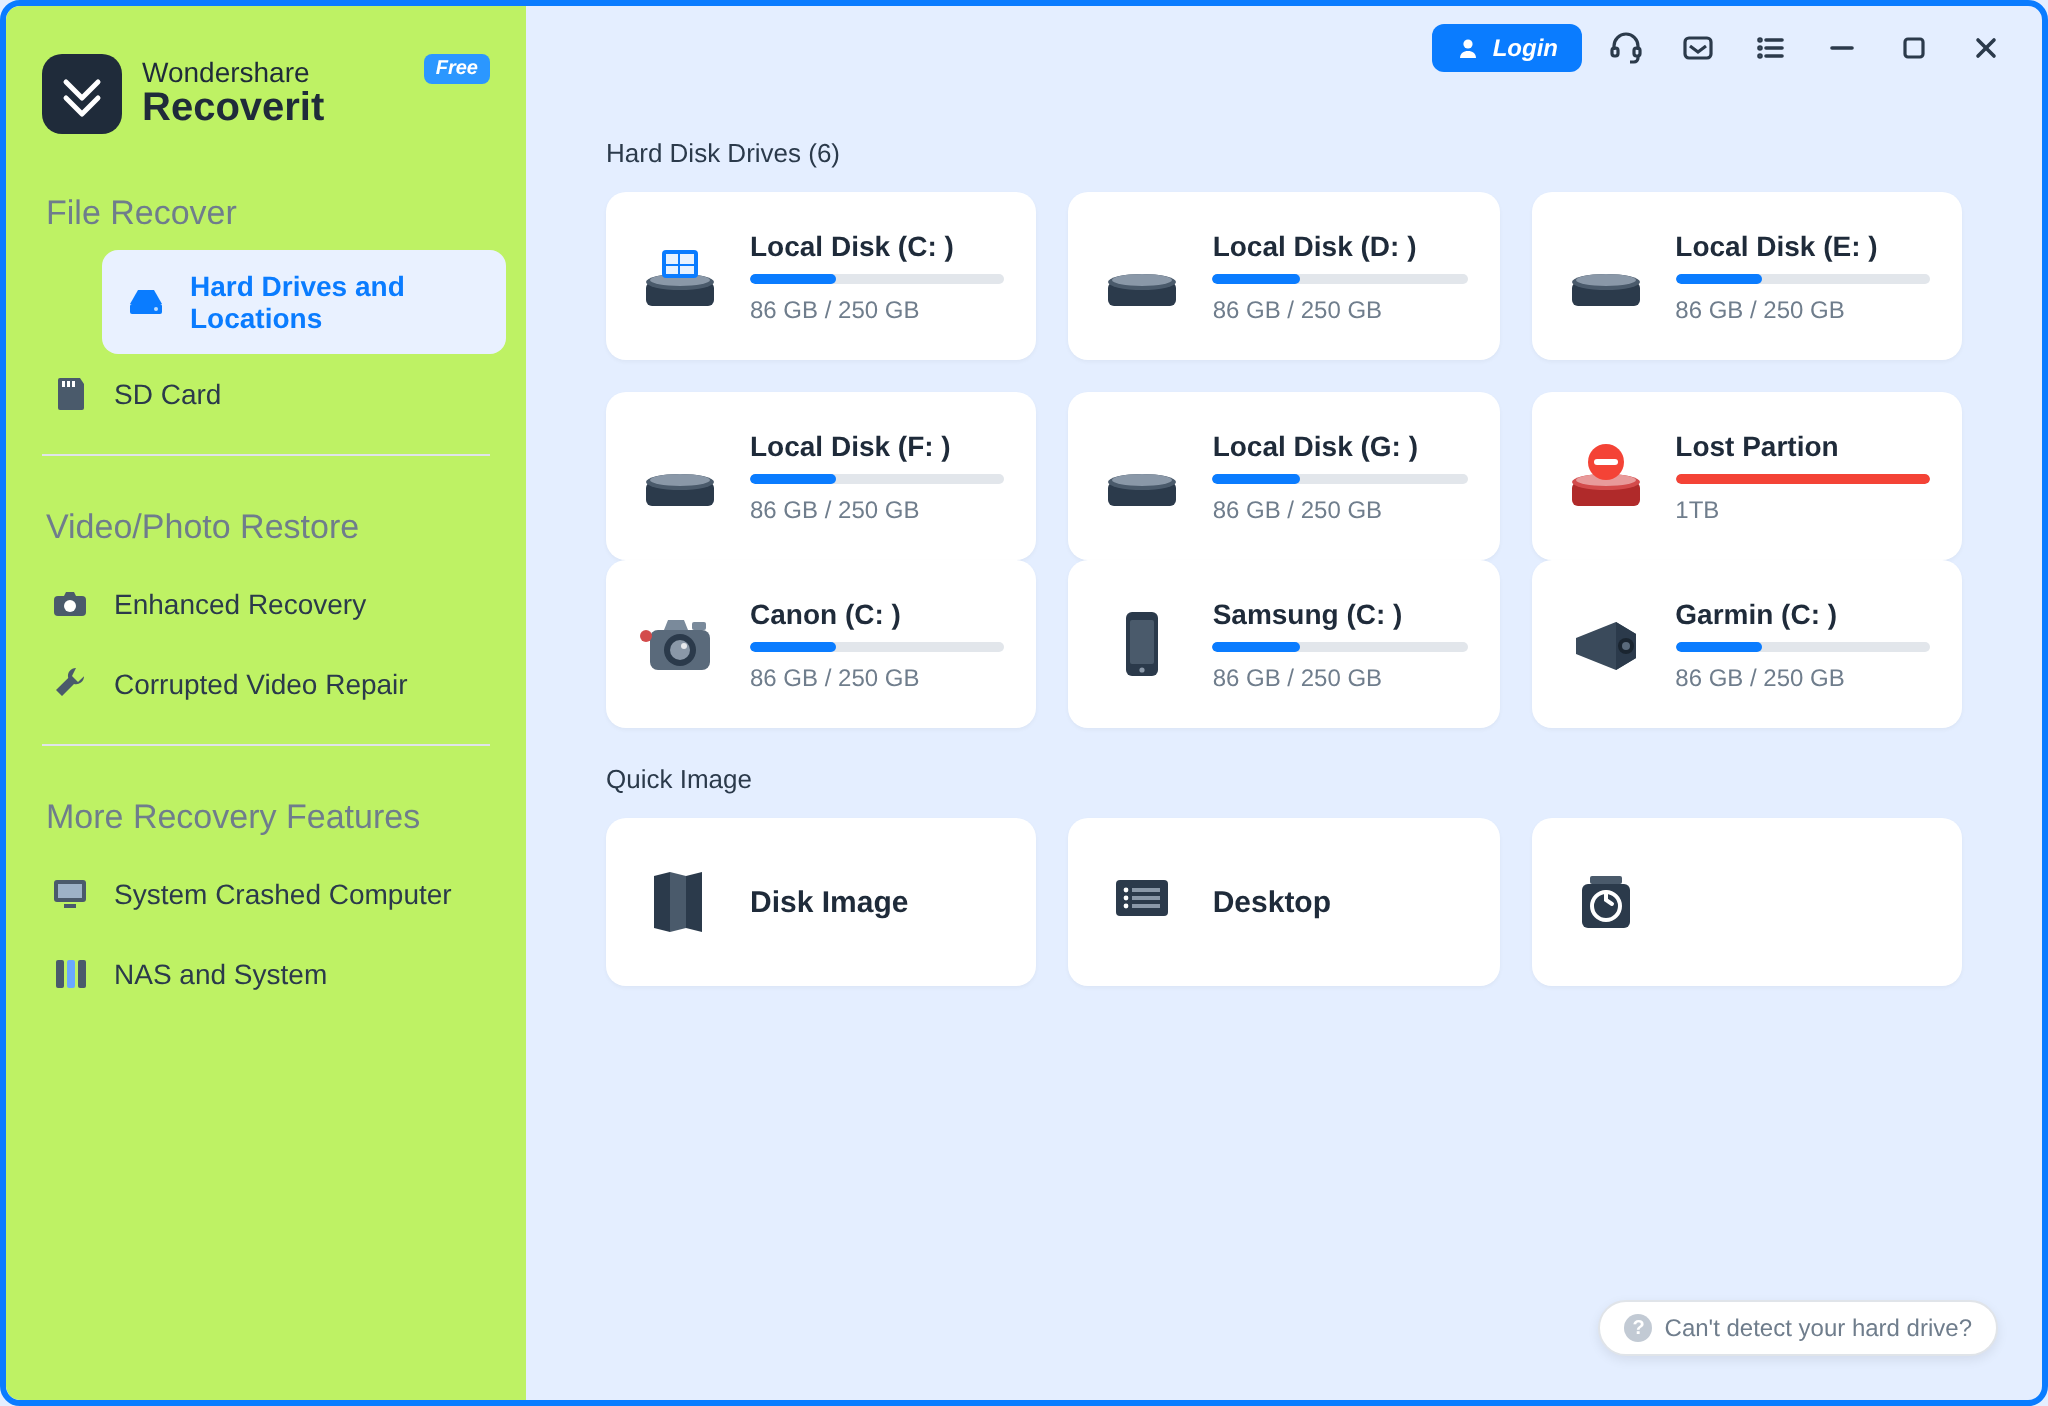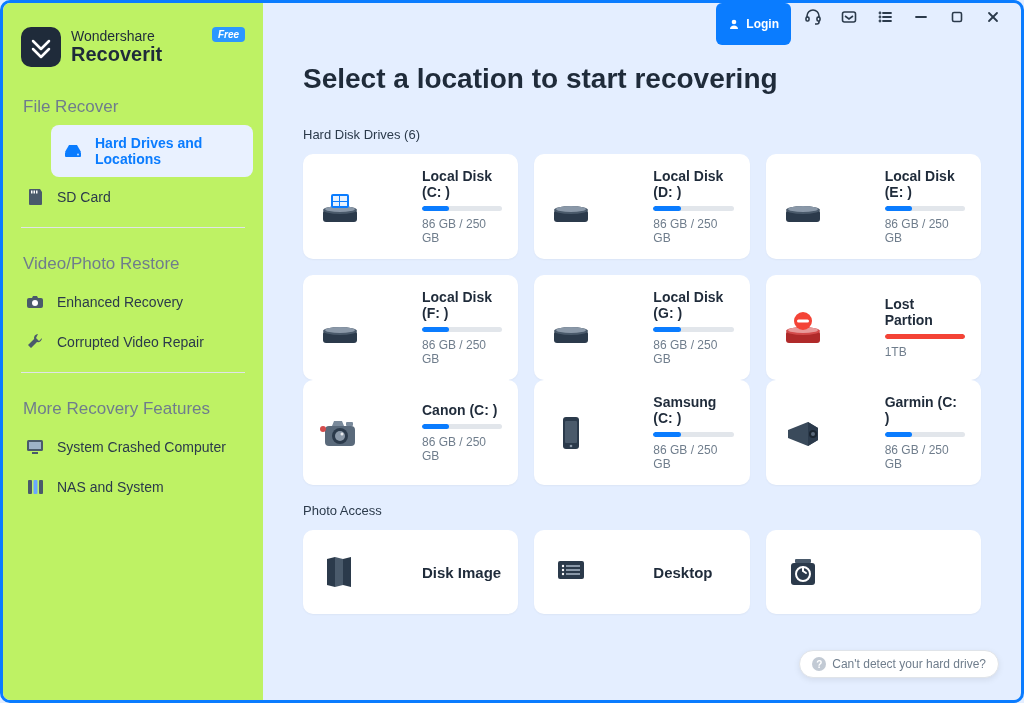--- a/index.html
+++ b/index.html
@@ -37,30 +37,30 @@
   .brand-top{font-size:14px;color:#1f2b3a;}
   .brand-bottom{font-size:20px;font-weight:700;color:#1f2b3a;}
   .free-badge{font-size:10px;font-weight:700;color:#fff;background:#2b97ff;border-radius:4px;padding:2px 6px;align-self:flex-start;margin-left:auto;margin-top:0px;font-style:italic;}
   .section-header{font-size:17px;color:var(--muted);padding:16px 10px 8px 10px;}
   .nav-item{display:flex;align-items:center;gap:12px;font-size:14px;padding:10px 12px;border-radius:8px;cursor:pointer;color:#2b3a4b;}
   .nav-item.active{background:var(--blue-light);color:var(--blue);font-weight:600;margin-left:38px;}
   .nav-icon{width:20px;height:20px;display:flex;align-items:center;justify-content:center;flex:0 0 20px;}
   .sep{height:1px;background:var(--divider);margin:10px 8px;}
   
   .main{flex:1;position:relative;display:flex;flex-direction:column;}
-  .titlebar{height:42px;display:flex;justify-content:flex-end;gap:8px;padding:0 14px;}
+  .titlebar{height:42px;display:flex;justify-content:flex-end;align-items:center;gap:8px;padding:0 14px;font-style:italic;}
   .login-btn{display:flex;align-items:center;gap:6px;background:var(--blue);color:#fff;font-size:12px;font-weight:600;padding:5px 12px;border-radius:6px;cursor:pointer;}
   .tb-icon{width:28px;height:28px;display:flex;align-items:center;justify-content:center;cursor:pointer;color:#2b3a4b;border-radius:4px;}
   .page-title{font-size:28px;font-weight:700;padding:18px 40px 8px 40px;}
   .content{padding:6px 40px 20px 40px;overflow:hidden;}
   .group-title{font-size:13px;color:#2b3a4b;padding:18px 0 12px 0;}
   .grid{display:grid;grid-template-columns:repeat(3,1fr);gap:16px;}
   .card{background:var(--card);border-radius:10px;padding:14px 16px;display:flex;align-items:center;gap:14px;cursor:pointer;min-height:84px;box-shadow:0 1px 2px rgba(0,0,0,0.04);}
   .card-icon{width:42px;height:42px;flex:0 0 42px;display:flex;align-items:center;justify-content:center;}
-  .card-body{flex:1;min-width:0;margin-left:47px;}
+  .card-body{flex:1;min-width:0;}
   .card-title{font-size:14px;font-weight:700;color:#1f2b3a;margin-bottom:6px;}
   .bar{height:5px;border-radius:3px;background:var(--track);overflow:hidden;margin-bottom:6px;}
   .bar-fill{height:100%;background:var(--blue);border-radius:3px;}
   .bar-fill.red{background:var(--red);}
   .card-sub{font-size:12px;color:var(--muted);}
   .simple-card .card-title{margin-bottom:0;font-size:15px;}
   
   .help-chip{position:absolute;right:22px;bottom:22px;background:#fff;border:1px solid #e0e4e9;border-radius:16px;padding:6px 12px;font-size:12px;color:#6f7d8c;display:flex;align-items:center;gap:6px;box-shadow:0 2px 6px rgba(0,0,0,0.08);cursor:pointer;}
   .qmark{width:14px;height:14px;border-radius:50%;background:#c2cad4;color:#fff;font-size:10px;font-weight:700;display:flex;align-items:center;justify-content:center;}
 </style>
@@ -193,21 +193,20 @@
         </svg>
     </div>
     <div class="tb-icon">
       <svg width="16" height="16" viewBox="0 0 16 16" stroke="#2b3a4b" stroke-width="1.8" stroke-linecap="round">
           <line x1="4" y1="4" x2="12" y2="12"></line>
           <line x1="12" y1="4" x2="4" y2="12"></line>
         </svg>
     </div>
   </div>
 
-  <div class="page-title">Select a location to start recovering</div>
 
   <div class="content">
 
     <div class="group-title">Hard Disk Drives (6)</div>
     <div class="grid" id="hdd-grid">
         <div class="card">
           <div class="card-icon">
             <svg width="42" height="42" viewBox="0 0 42 42">
               <rect x="4" y="24" width="34" height="12" rx="3" fill="#2b3a4b"></rect>
               <ellipse cx="21" cy="24" rx="17" ry="4" fill="#4a5a6b"></ellipse>
@@ -369,21 +368,21 @@
           <div class="card-body">
             <div class="card-title">Garmin (C: )</div>
             <div class="bar">
               <div class="bar-fill" style="width: 34%;"></div>
             </div>
             <div class="card-sub">86 GB / 250 GB</div>
           </div>
         </div>
       </div>
 
-    <div class="group-title">Photo Access</div>
+    <div class="group-title">Quick Image</div>
     <div class="grid" id="quick-grid">
         <div class="card simple-card">
           <div class="card-icon">
             <svg width="42" height="42" viewBox="0 0 42 42">
               <path d="M8 8 L16 6 V36 L8 34 Z" fill="#2b3a4b"></path>
               <path d="M16 6 L24 8 V34 L16 36 Z" fill="#4a5a6b"></path>
               <path d="M24 8 L32 6 V36 L24 34 Z" fill="#2b3a4b"></path>
             </svg>
           </div>
           <div class="card-body">

